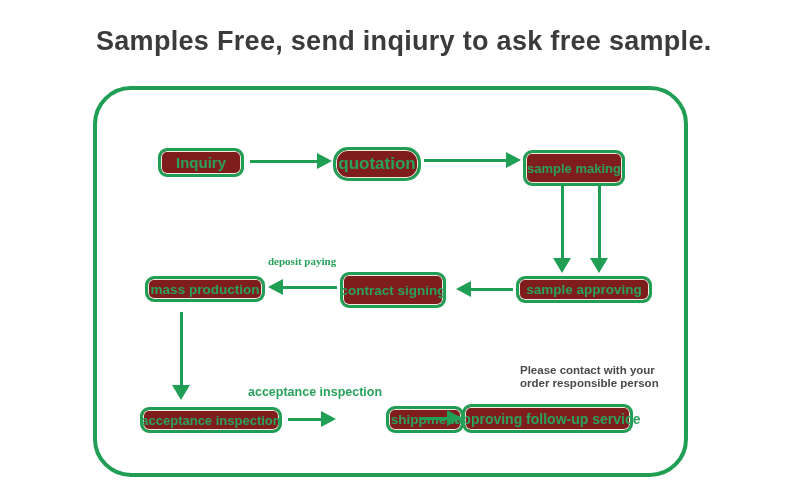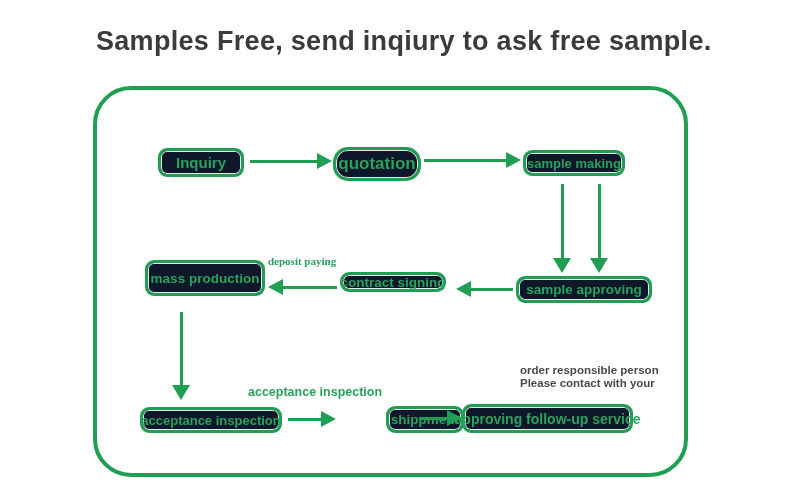--- a/index.html
+++ b/index.html
@@ -19,21 +19,21 @@
     letter-spacing:.3px;white-space:nowrap;
   }
 
   .frame{
     position:absolute;left:93px;top:86px;width:595px;height:391px;
     border:4px solid var(--green);border-radius:38px;background:#fff;
   }
 
   .fbox{
     position:absolute;display:flex;align-items:center;justify-content:center;
-    border:3px solid var(--green);border-radius:9px;background:#0f172a;
+    border:3px solid var(--green);border-radius:9px;background:#7f1d1d;
     color:var(--green-text);font-weight:700;white-space:nowrap;
     box-shadow:inset 0 0 0 1px rgba(255,255,255,.9);
   }
 
   .flabel{
     position:absolute;color:var(--green-text);font-weight:700;white-space:nowrap;
   }
 
   .note{
     position:absolute;color:var(--gray);font-size:11.5px;font-weight:600;
@@ -61,39 +61,39 @@
 <div class="stage">
 
   <div class="title">Samples Free, send inqiury to ask free sample.</div>
 
   <div class="frame"></div>
 
   <div class="fbox" style="left:158px;top:148px;width:86px;height:29px;font-size:15px;font-weight:600;">Inquiry</div>
   <div class="arr arr-right" style="left:250px;top:153px;width:82px;"></div>
   <div class="fbox" style="left:333px;top:147px;width:88px;height:34px;font-size:17px;font-weight:600;border-width:3.5px;border-radius:15px;">quotation</div>
   <div class="arr arr-right" style="left:424px;top:152px;width:97px;"></div>
-  <div class="fbox" style="left:523px;top:150px;width:102px;height:26px;font-size:13px;">sample making</div>
+  <div class="fbox" style="left:523px;top:150px;width:102px;height:36px;font-size:13px;">sample making</div>
 
   <div class="arr arr-down" style="left:553px;top:184px;height:89px;"></div>
   <div class="arr arr-down" style="left:590px;top:184px;height:89px;"></div>
 
   <div class="fbox" style="left:516px;top:276px;width:136px;height:27px;font-size:13.5px;">sample approving</div>
   <div class="arr arr-left" style="left:456px;top:281px;width:57px;"></div>
-  <div class="fbox" style="left:340px;top:272px;width:106px;height:20px;font-size:13.5px;">contract signing</div>
+  <div class="fbox" style="left:340px;top:272px;width:106px;height:36px;font-size:13.5px;">contract signing</div>
   <div class="flabel" style="left:268px;top:255px;font-size:11px;font-family:Liberation Serif, serif;">deposit paying</div>
   <div class="arr arr-left" style="left:268px;top:279px;width:69px;"></div>
-  <div class="fbox" style="left:145px;top:260px;width:120px;height:36px;font-size:13.5px;">mass production</div>
+  <div class="fbox" style="left:145px;top:276px;width:120px;height:26px;font-size:13.5px;">mass production</div>
 
   <div class="arr arr-down" style="left:172px;top:312px;height:88px;"></div>
 
   <div class="fbox" style="left:140px;top:407px;width:142px;height:26px;font-size:13px;">acceptance inspection</div>
   <div class="flabel" style="left:248px;top:385px;font-size:12.5px;">acceptance inspection</div>
   <div class="arr arr-right" style="left:288px;top:411px;width:48px;"></div>
   <div class="fbox" style="left:338px;top:406px;width:78px;height:27px;font-size:13.5px;margin-left:48px;">shippment</div>
   <div class="arr arr-right" style="left:419px;top:410px;width:43px;"></div>
   <div class="fbox" style="left:462px;top:404px;width:171px;height:29px;font-size:14px;">approving follow-up service</div>
 
   <div class="note" style="left:520px;top:364px;">
+    <div>Please contact with your</div>
     <div>order responsible person</div>
-    <div>Please contact with your</div>
   </div>
 
 </div>
 
 </body></html>

